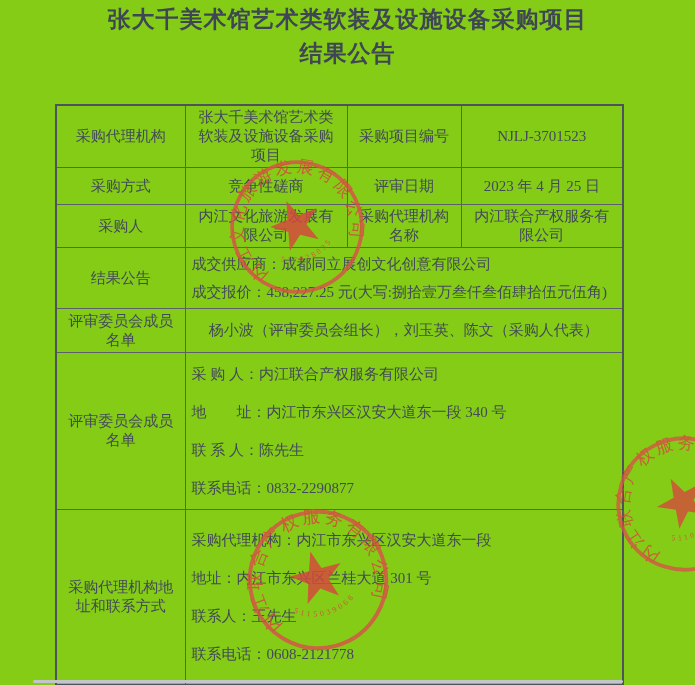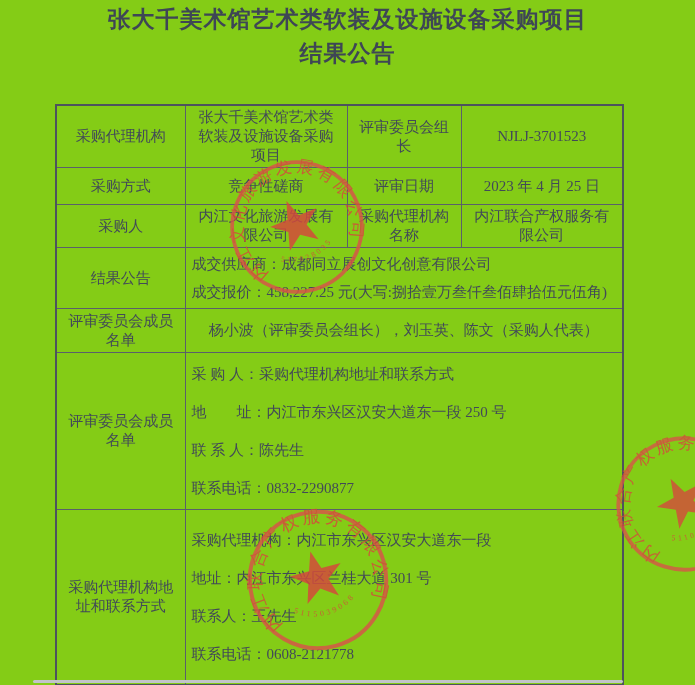--- a/index.html
+++ b/index.html
@@ -49,21 +49,21 @@
     <colgroup>
       <col style="width:129px">
         <col style="width:162px">
         <col style="width:114px">
         <col style="width:162px">
     </colgroup>
     <tbody>
         <tr style="height:45px">
       <td>采购代理机构</td>
       <td>张大千美术馆艺术类软装及设施设备采购项目</td>
-      <td>评审委员会组长</td>
+      <td>采购项目编号</td>
       <td>NJLJ-3701523</td>
     </tr>
     <tr style="height:37px">
       <td>采购方式</td>
       <td>竞争性磋商</td>
       <td>评审日期</td>
       <td>2023 年 4 月 25 日</td>
     </tr>
     <tr style="height:40px">
       <td>采购人</td>
@@ -78,22 +78,22 @@
         <div>成交报价：458,227.25 元(大写:捌拾壹万叁仟叁佰肆拾伍元伍角)</div>
       </td>
     </tr>
     <tr style="height:44px">
       <td>评审委员会成员名单</td>
       <td colspan="3" class="la">杨小波（评审委员会组长），刘玉英、陈文（采购人代表）</td>
     </tr>
     <tr style="height:154px">
       <td>评审委员会成员名单</td>
       <td colspan="3" class="la lines38">
-        <div>采 购 人：采购代理机构地址和联系方式</div>
-        <div>地　　址：内江市东兴区汉安大道东一段 250 号</div>
+        <div>采 购 人：内江联合产权服务有限公司</div>
+        <div>地　　址：内江市东兴区汉安大道东一段 340 号</div>
         <div>联 系 人：陈先生</div>
         <div>联系电话：0832-2290877</div>
       </td>
     </tr>
     <tr style="height:175px">
       <td>采购代理机构地址和联系方式</td>
       <td colspan="3" class="la lines38">
         <div>采购代理机构：内江市东兴区汉安大道东一段</div>
         <div>地址：内江市东兴区兰桂大道 301 号</div>
         <div>联系人：王先生</div>

